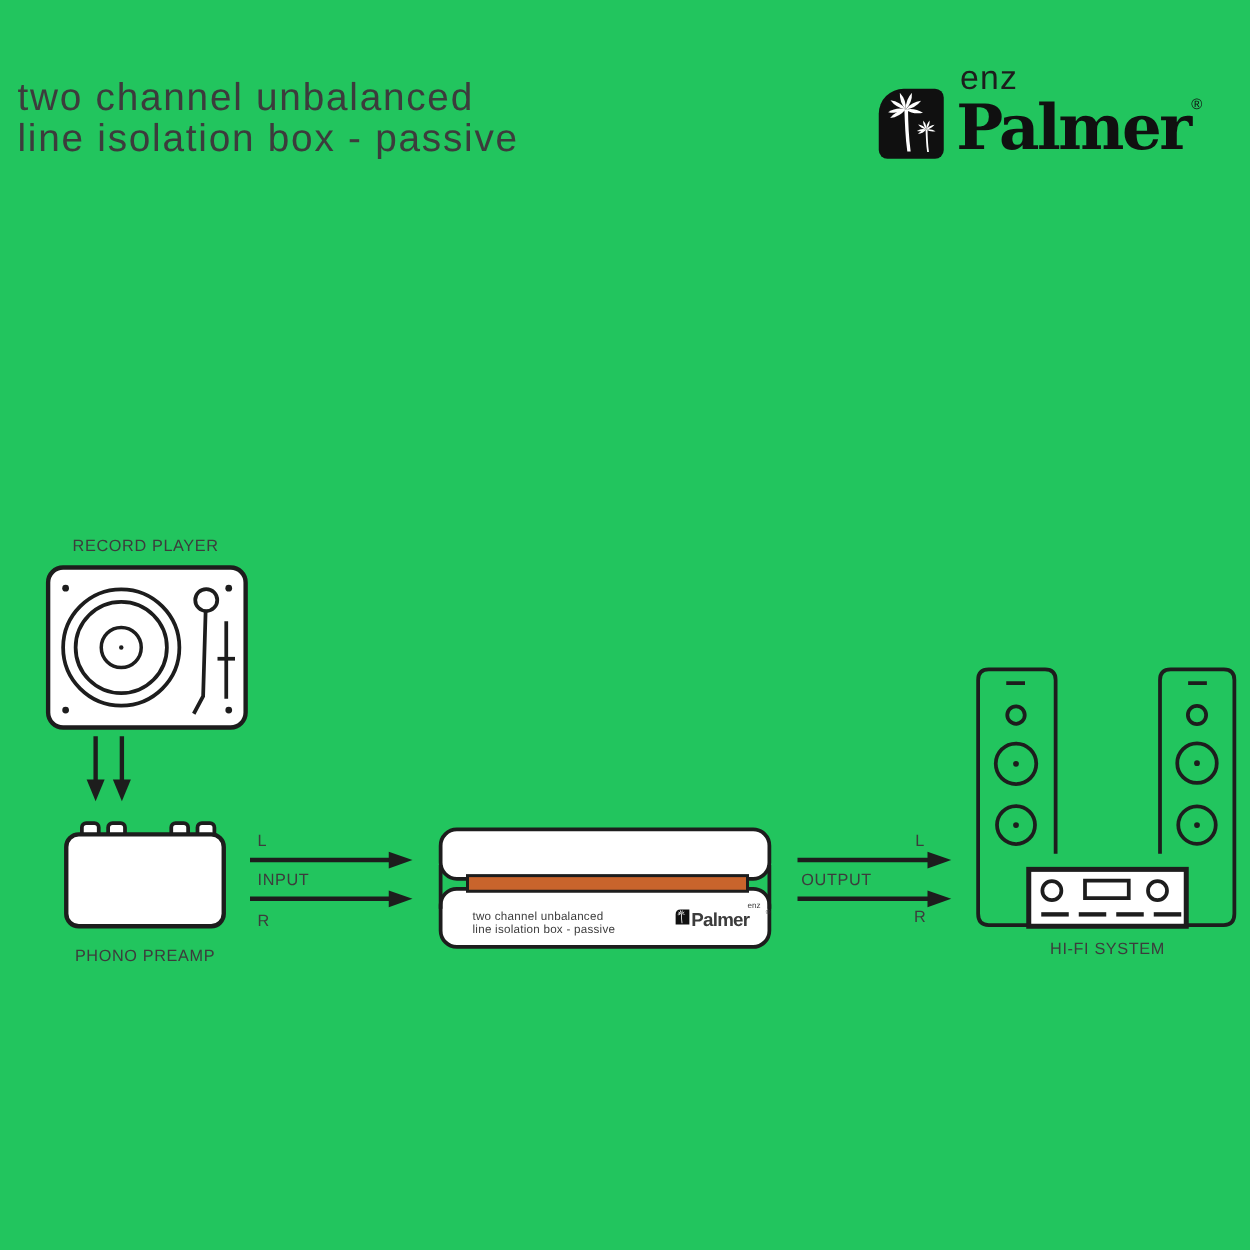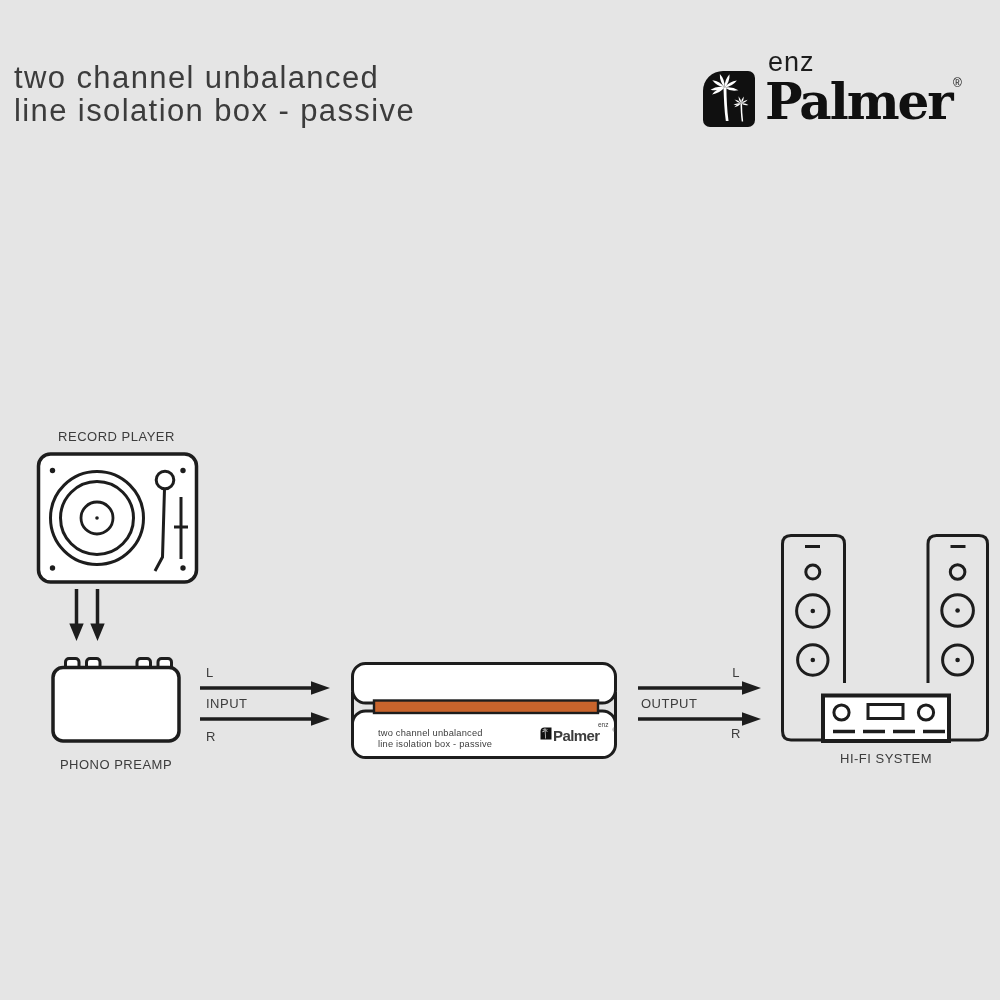--- a/index.html
+++ b/index.html
@@ -1,16 +1,16 @@
 <!DOCTYPE html>
 <html><head>
 <meta charset="utf-8">
 <style>
   html,body{margin:0;padding:0;background:#fff;}
-  .canvas{position:relative;width:1000px;height:1000px;background:#e5e5e5;overflow:hidden;
+  .canvas{position:relative;width:1000px;height:1000px;background:#22c55e;overflow:hidden;
           font-family:"Liberation Sans",sans-serif;}
   
   .title{position:absolute;left:14px;top:61px;font-size:31px;line-height:33px;
          letter-spacing:1.4px;color:#3c3c3c;font-weight:400;}
   
   .brand-mark{position:absolute;left:703px;top:71px;width:52px;height:56px;background:#101010;
               border-radius:20px 7px 7px 7px;}
   .brand-enz{position:absolute;left:768px;top:47px;font-size:27px;letter-spacing:1px;color:#1d1d1d;}
   .brand-name{position:absolute;left:765px;top:72px;font-family:"DejaVu Serif",serif;
               font-weight:bold;font-size:50px;letter-spacing:-2px;color:#101010;}

